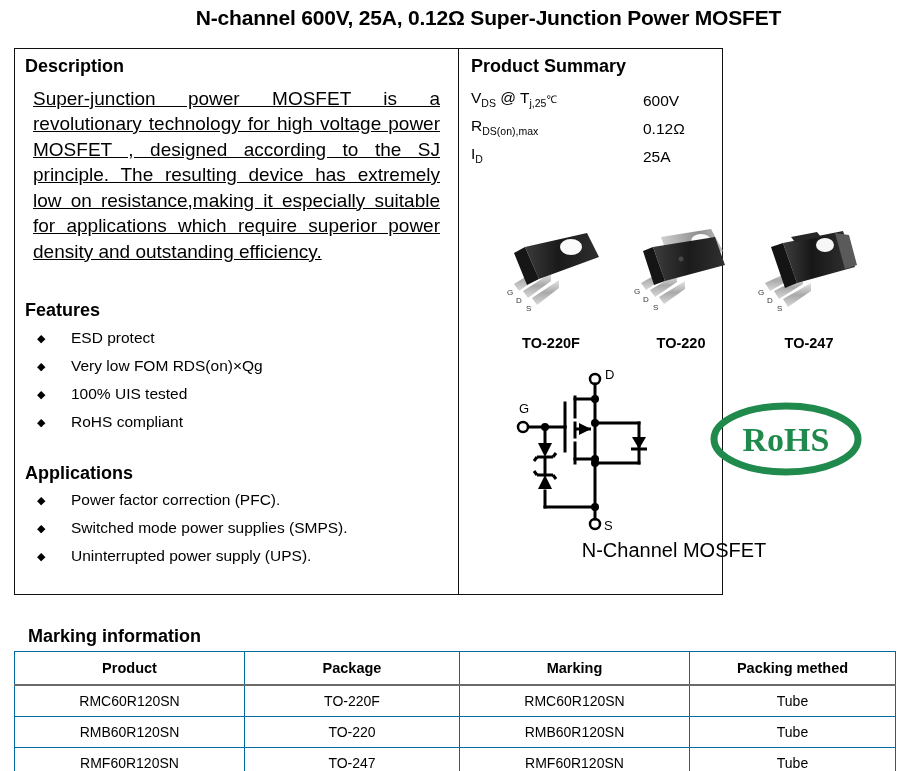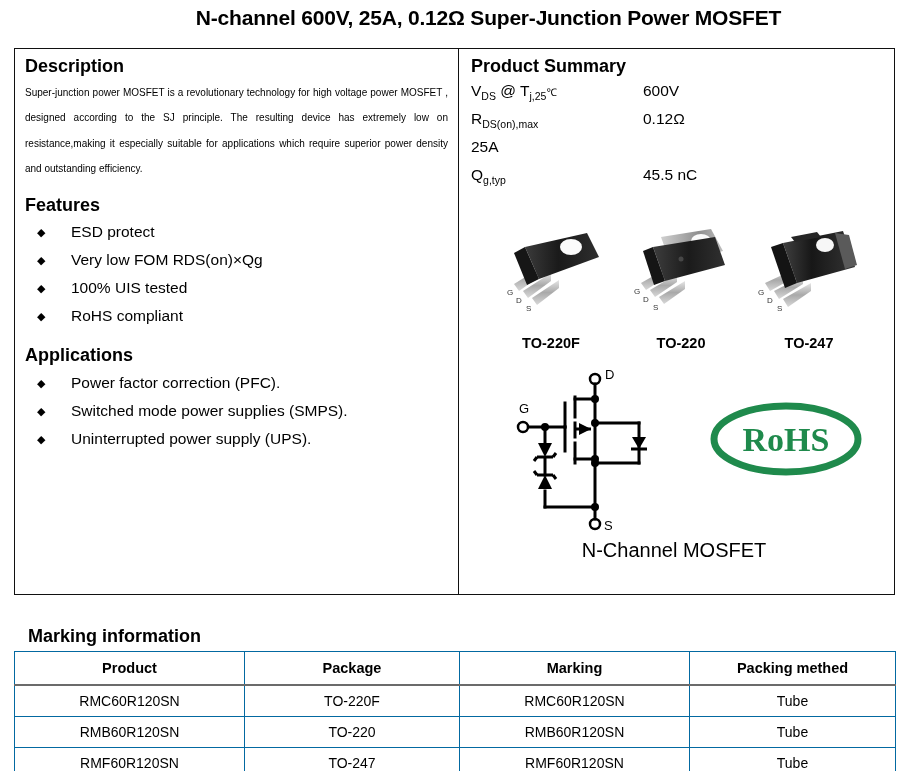--- a/index.html
+++ b/index.html
@@ -15,21 +15,21 @@
   #doc-title{
     position:absolute;left:0;top:6px;width:913px;
     text-align:center;
     font-size:21px;font-weight:bold;
     letter-spacing:-0.2px;
     padding-left:32px;
   }
   
   #main-box{
     position:absolute;left:14px;top:48px;
-    width:881px;height:547px;
+    width:709px;height:547px;
     border:1.5px solid #111;
     box-sizing:border-box;
     display:flex;
   }
   #left-col{
     width:444px;
     box-sizing:border-box;
     border-right:1.5px solid #111;
     padding:6px 10px 0 10px;
     position:relative;
@@ -39,44 +39,45 @@
     box-sizing:border-box;
     padding:6px 0 0 12px;
     position:relative;
   }
   h2.sec{
     font-size:18px;font-weight:bold;margin:0 0 2px 0;
     line-height:1.25;
   }
   
   #description-text{
-    font-size:10px;
+    font-size:19px;
     line-height:25.5px;
     text-align:justify;
     text-justify:inter-word;
-    margin:0;
+    margin:8px;
+    text-decoration:underline;
   }
   
   ul.bul{list-style:none;margin:0;padding:0;}
   ul.bul li{
     font-size:15.5px;
     line-height:28px;
     position:relative;
     padding-left:46px;
   }
   ul.bul li .dia{
     position:absolute;left:12px;top:0;
     font-size:11px;line-height:28px;
   }
-  #features-block{margin-top:12px;}
-  #applications-block{margin-top:14px;}
+  #features-block{margin-top:35px;}
+  #applications-block{margin-top:26px;}
   
   #summary-rows{margin-top:4px;}
   .sum-row{
-    display:flex;align-items:flex-start;
+    display:flex;align-items:flex-end;
     height:28px;
     font-size:15.5px;
   }
   .sum-label{width:172px;white-space:nowrap;}
   .sum-value{white-space:nowrap;}
   .sum-label sub, .sum-value sub{font-size:10.5px;}
   .deg{font-size:9.5px;vertical-align:baseline;}
   
   #packages{
     position:absolute;left:0;top:172px;width:436px;height:140px;
@@ -164,25 +165,22 @@
     <div id="summary-rows">
       <div class="sum-row">
         <div class="sum-label"><span>V</span><sub>DS</sub><span> @ T</span><sub>j,25</sub><sub class="deg">℃</sub></div>
         <div class="sum-value">600V</div>
       </div>
       <div class="sum-row">
         <div class="sum-label"><span>R</span><sub>DS(on),max</sub></div>
         <div class="sum-value">0.12Ω</div>
       </div>
       <div class="sum-row">
+        <div class="sum-label"><span>I</span><sub>D</sub></div>
         <div class="sum-value">25A</div>
-      </div>
-      <div class="sum-row">
-        <div class="sum-label"><span>Q</span><sub>g,typ</sub></div>
-        <div class="sum-value">45.5 nC</div>
       </div>
     </div>
 
     <div id="packages">
 
       <div class="pkg" style="left:22px;">
         <svg width="140" height="112" viewBox="0 0 140 112">
           <defs>
             <linearGradient id="bodyA" x1="0" y1="0" x2="1" y2="0">
               <stop offset="0%" stop-color="#3b3b3b"></stop>

